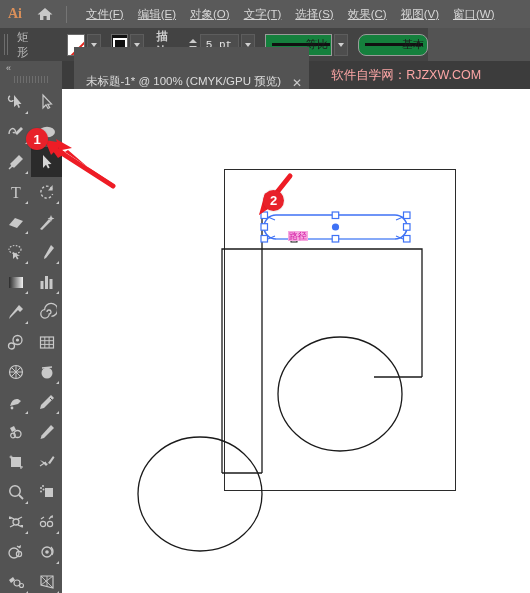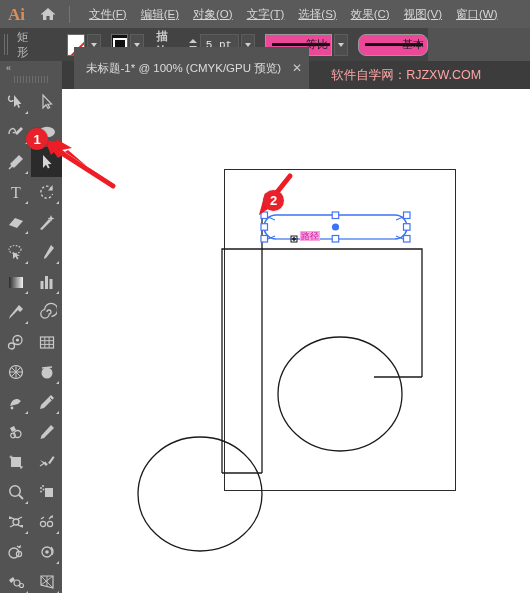--- a/index.html
+++ b/index.html
@@ -10,21 +10,21 @@
     -webkit-font-smoothing:antialiased;
   }
   .app{position:relative;width:530px;height:593px;}
 
   
   .menubar{
     position:absolute;left:0;top:0;width:530px;height:28px;
     background:#5a5a5a;display:flex;align-items:center;
   }
   .ai-logo{
-    margin-left:8px;font-size:17px;font-weight:bold;color:#d98f5a;
+    margin-left:8px;font-size:14px;font-weight:bold;color:#d98f5a;
     letter-spacing:0px;line-height:1;font-family:"Liberation Serif",serif;
   }
   .home-ico{margin-left:14px;width:18px;height:16px;display:flex;align-items:flex-end;justify-content:center;}
   .menu-sep{margin-left:12px;width:1px;height:17px;background:#757575;}
   .menus{display:flex;align-items:center;margin-left:12px;}
   .menu-item{
     color:#d6d6d6;font-size:11.5px;padding:3px 7px;white-space:nowrap;text-decoration:underline;
   }
 
   
@@ -68,34 +68,34 @@
     align-items:center;justify-content:center;gap:3px;
   }
   .sp-up{width:0;height:0;border-left:4px solid transparent;border-right:4px solid transparent;border-bottom:4px solid #cbcbcb;}
   .sp-dn{width:0;height:0;border-left:4px solid transparent;border-right:4px solid transparent;border-top:4px solid #cbcbcb;}
   .numfield{
     margin-left:3px;width:45px;height:20px;background:#4d4d4d;border:1px solid #5d5d5d;
     color:#e2e2e2;font-size:11px;display:flex;align-items:center;padding-left:5px;
     font-family:"Liberation Mono","DejaVu Sans Mono",monospace;
   }
   .profile-box{
-    margin-left:10px;width:88px;height:20px;background:#ec4899;border:1px solid #9a9a9a;
+    margin-left:10px;width:88px;height:20px;background:#15803d;border:1px solid #9a9a9a;
     display:flex;align-items:center;justify-content:flex-end;padding-right:3px;position:relative;
   }
   .profile-box .pline{position:absolute;left:6px;top:8.5px;width:58px;height:2.5px;background:#111;}
   .profile-box .plbl{font-size:11px;color:#1c1c1c;z-index:2;}
   .profile-box.wide{width:92px;border-radius:8px;}
 
   
   .tabbar{
     position:absolute;left:62px;top:61px;width:468px;height:28px;
     background:#3c3c3c;display:flex;align-items:flex-end;
   }
   .tab{
-    height:42px;background:#535353;display:flex;align-items:center;
+    height:42px;background:#535353;display:flex;align-items:flex-end;
     padding:0 7px 0 12px;margin-left:12px;
   }
   .tab-title{color:#dcdcdc;font-size:11.5px;white-space:nowrap;}
   .tab-close{color:#c9c9c9;font-size:12px;margin-left:11px;line-height:1;}
   .watermark{
     color:#fca5a5;font-size:12.5px;margin-left:22px;margin-bottom:5px;white-space:nowrap;
   }
 
   
   .toolbar{
@@ -524,21 +524,21 @@
         <path d="M206 150 L213 147"></path>
           <path d="M341 150 L334 147"></path>
       </g>
 
       <g>
         <path d="M232 148 l0 4 M230 150 l4 0" stroke="#1a1a1a" stroke-width="1.4"></path>
         <rect x="229" y="147" width="6" height="6" fill="none" stroke="#1a1a1a" stroke-width="1"></rect>
       </g>
     </svg>
 
-    <div class="pathlbl" style="left:238px;top:142px;">路径</div>
+    <div class="pathlbl" style="left:226px;top:142px;">路径</div>
   </div>
 
   <svg class="anno-svg">
 
     <g>
       <path d="M115 185 L62 150 L72 148 L56 139 L60 155 L68 150 L112 188 Z" fill="#ee1c25"></path>
       <path d="M113 186 L60 152" stroke="#ee1c25" stroke-width="5" stroke-linecap="round"></path>
       <path d="M45 140 L66 153 L58 158 Z" fill="#ee1c25"></path>
       <path d="M45 140 L63 143 L51 155 Z" fill="#ee1c25"></path>
     </g>

